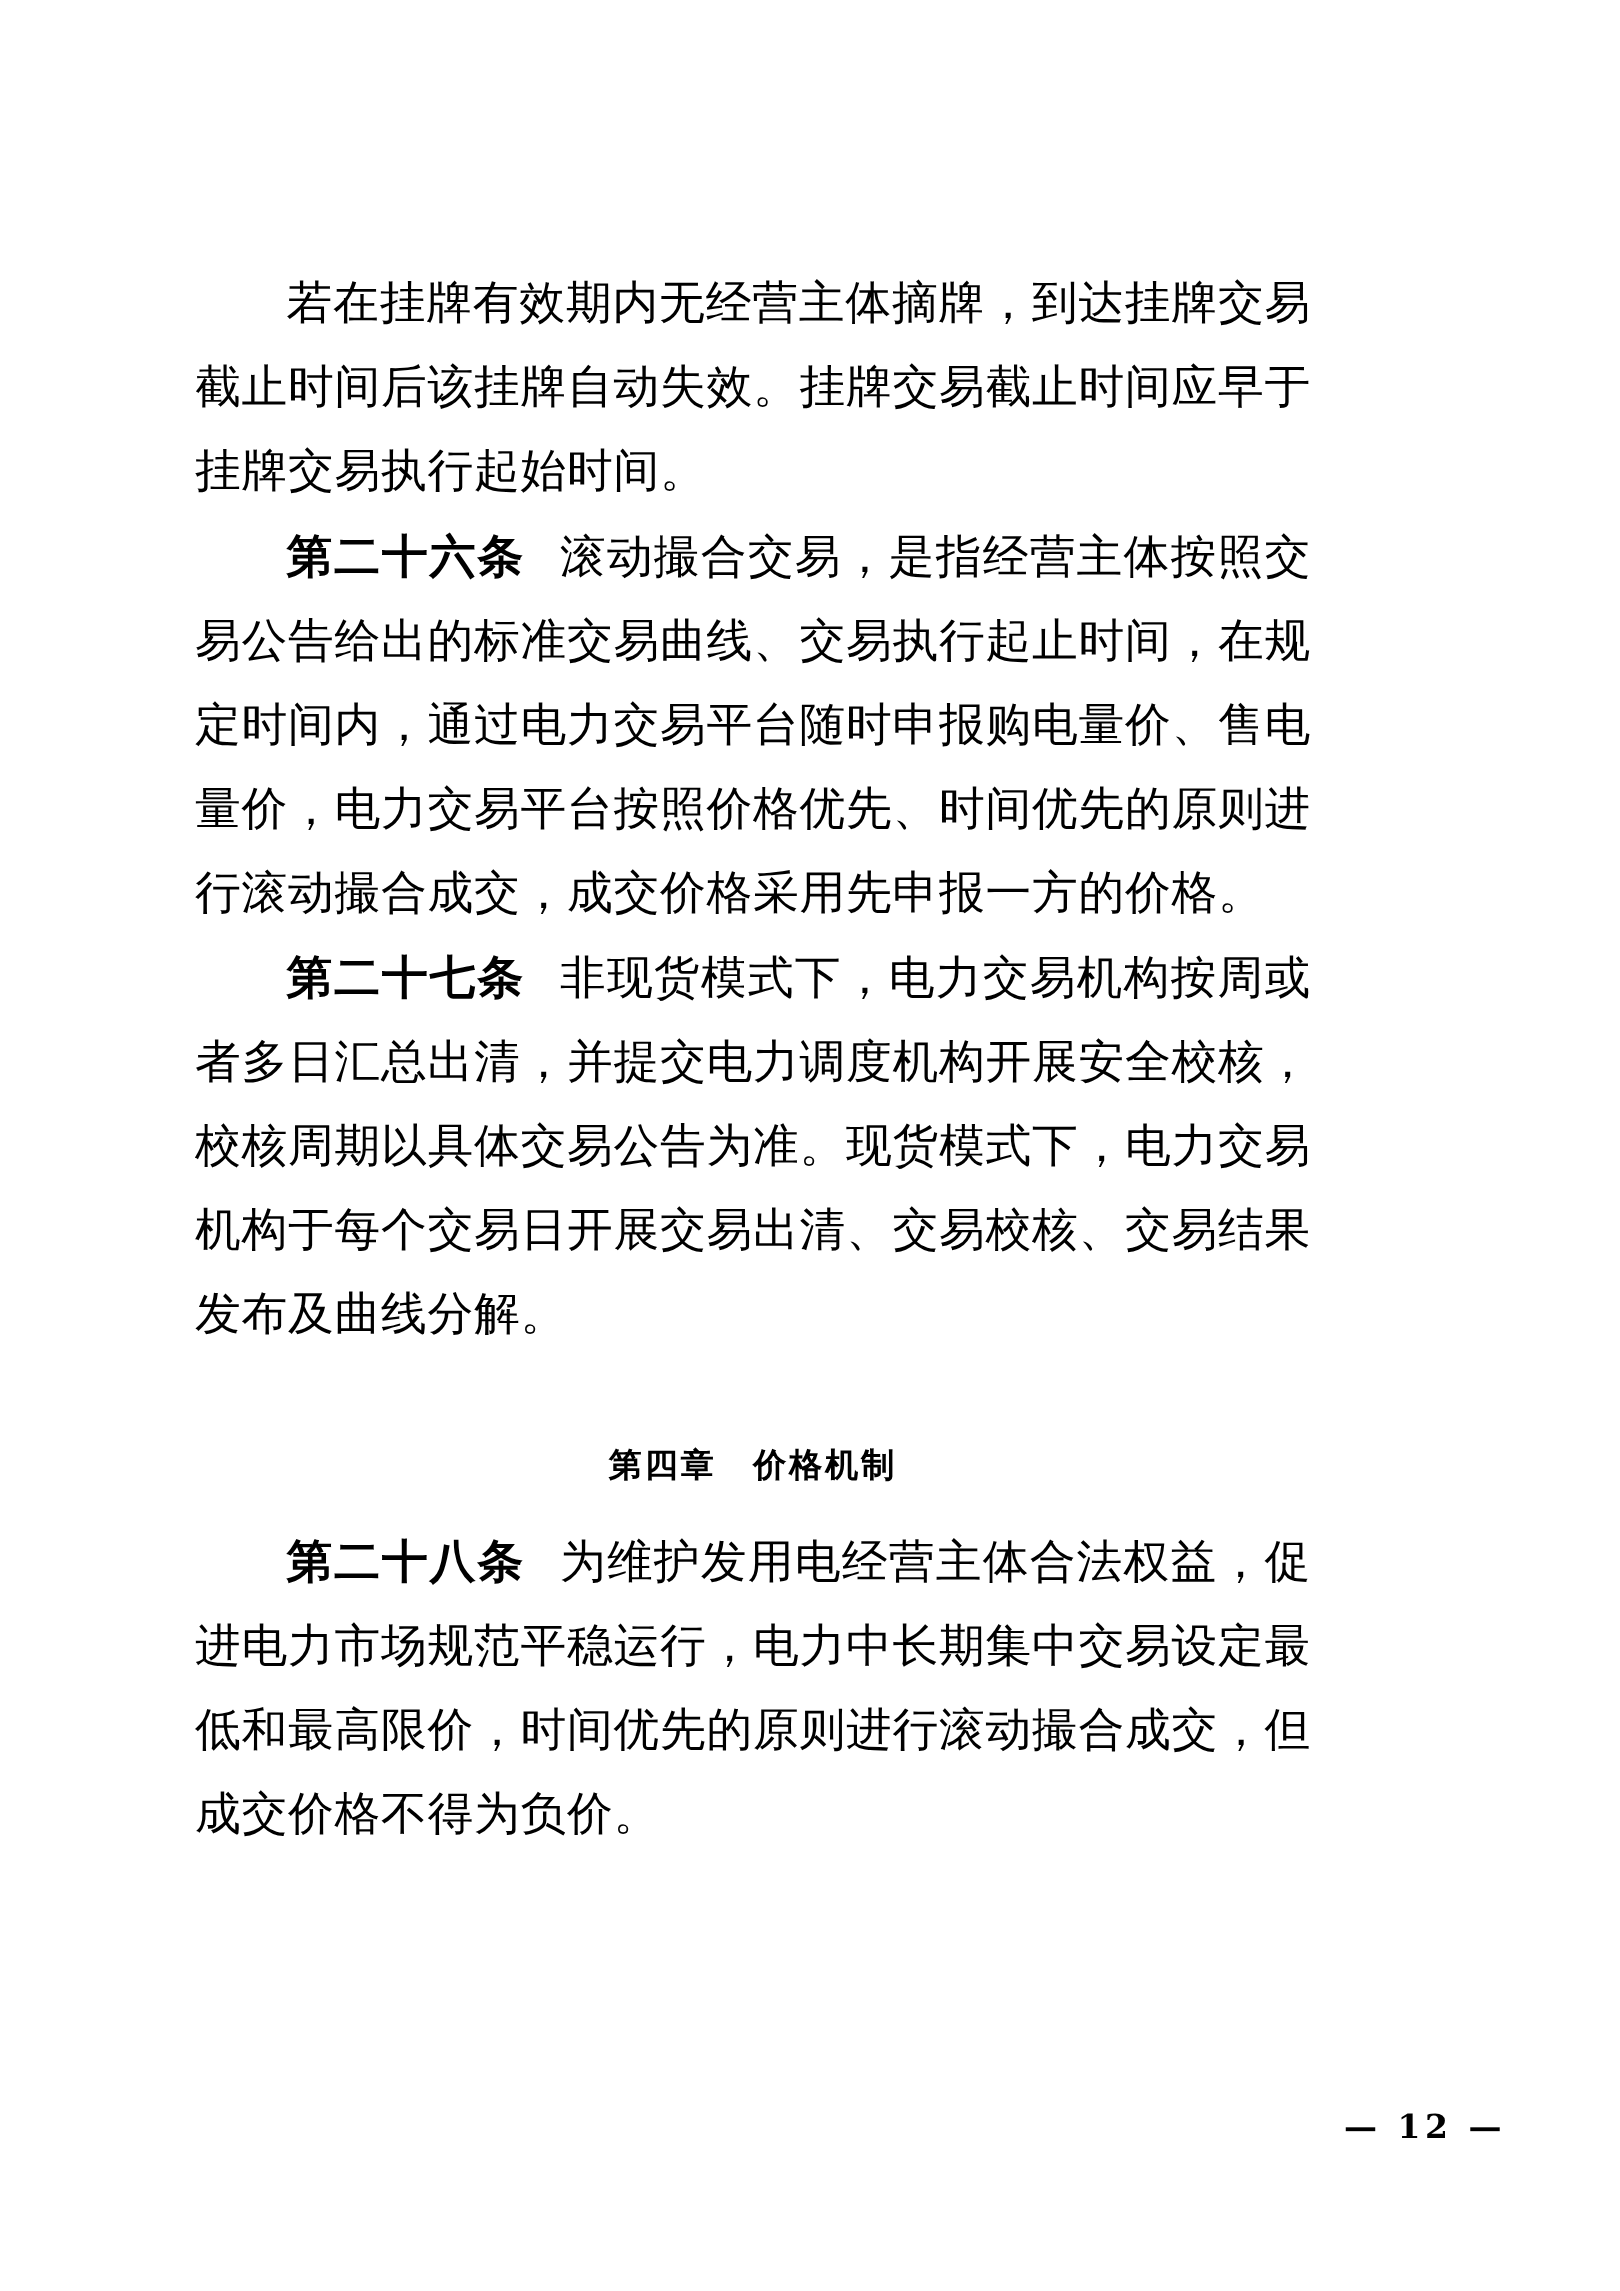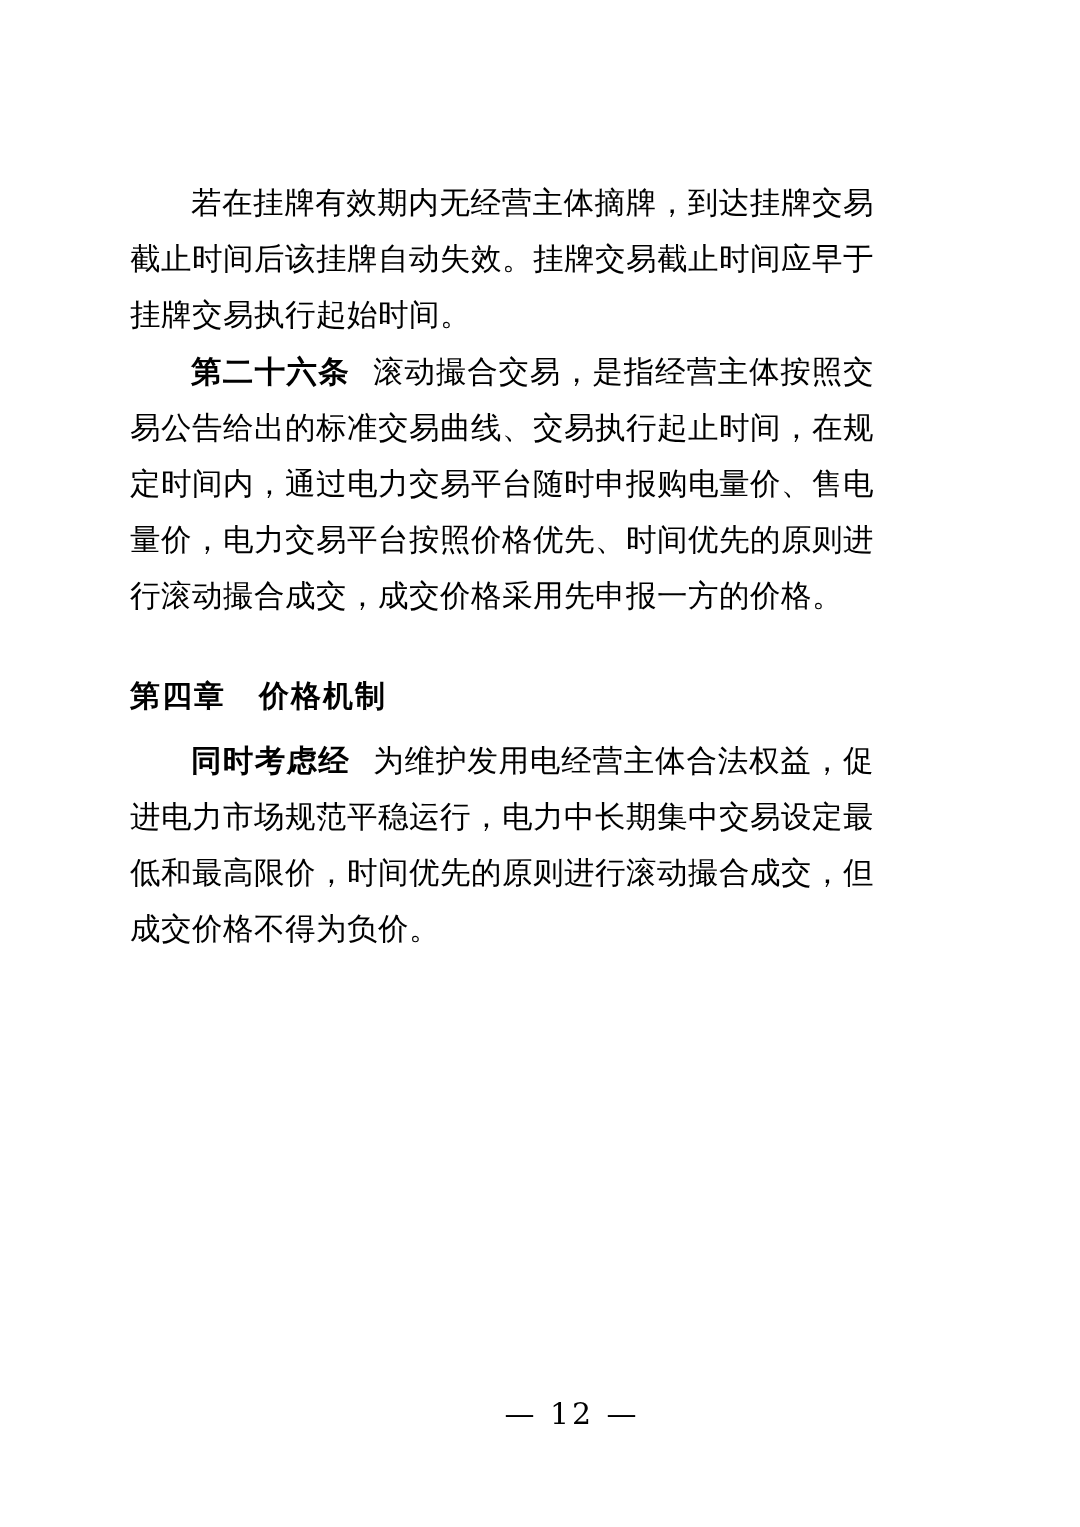--- a/index.html
+++ b/index.html
@@ -41,56 +41,59 @@
   .art-label {
     font-weight: bold;
     letter-spacing: 1px;
     margin-top: 47px;
   }
   .art-gap {
     display: inline-block;
     width: 0.75em;
   }
   .chapter-heading {
-    font-size: 30px;
+    text-align: center;
+    font-size: 22px;
     font-weight: bold;
     letter-spacing: 2px;
     margin: 44px 0 8px 0;
     line-height: 56px;
   }
   .chapter-gap {
     display: inline-block;
     width: 1.1em;
   }
   .page-number {
     position: absolute;
     left: 0;
     right: 0;
     bottom: 96px;
-    text-align: center;
+    text-align: right;
     padding-left: 140px;
-    font-size: 30px;
+    font-size: 22px;
     letter-spacing: 3px;
     font-family: "DejaVu Serif", "Liberation Serif", serif;
+    font-weight: bold;
   }
 </style>
 </head>
 <body>
 
 <div class="page">
 
   <div class="body-text">
 
     <p class="para"><span>若在挂牌有效期内无经营主体摘牌，到达挂牌交易截止时间后该挂牌自动失效。挂牌交易截止时间应早于挂牌交易执行起始时间。</span></p>
 
     <p class="para"><span class="art-label">第二十六条</span><span class="art-gap"></span><span>滚动撮合交易，是指经营主体按照交易公告给出的标准交易曲线、交易执行起止时间，在规定时间内，通过电力交易平台随时申报购电量价、售电量价，电力交易平台按照价格优先、时间优先的原则进行滚动撮合成交，成交价格采用先申报一方的价格。</span></p>
 
+    <p class="para"><span class="art-label">第二十七条</span><span class="art-gap"></span><span>非现货模式下，电力交易机构按周或者多日汇总出清，并提交电力调度机构开展安全校核，校核周期以具体交易公告为准。现货模式下，电力交易机构于每个交易日开展交易出清、交易校核、交易结果发布及曲线分解。</span></p>
 
     <div class="chapter-heading"><span>第四章</span><span class="chapter-gap"></span><span>价格机制</span></div>
 
-    <p class="para"><span class="art-label">同时考虑经</span><span class="art-gap"></span><span>为维护发用电经营主体合法权益，促进电力市场规范平稳运行，电力中长期集中交易设定最低和最高限价，时间优先的原则进行滚动撮合成交，但成交价格不得为负价。</span></p>
+    <p class="para"><span class="art-label">第二十八条</span><span class="art-gap"></span><span>为维护发用电经营主体合法权益，促进电力市场规范平稳运行，电力中长期集中交易设定最低和最高限价，时间优先的原则进行滚动撮合成交，但成交价格不得为负价。</span></p>
 
 
   </div>
 
   <div class="page-number">— 12 —</div>
 
 </div>
 
 </body></html>

